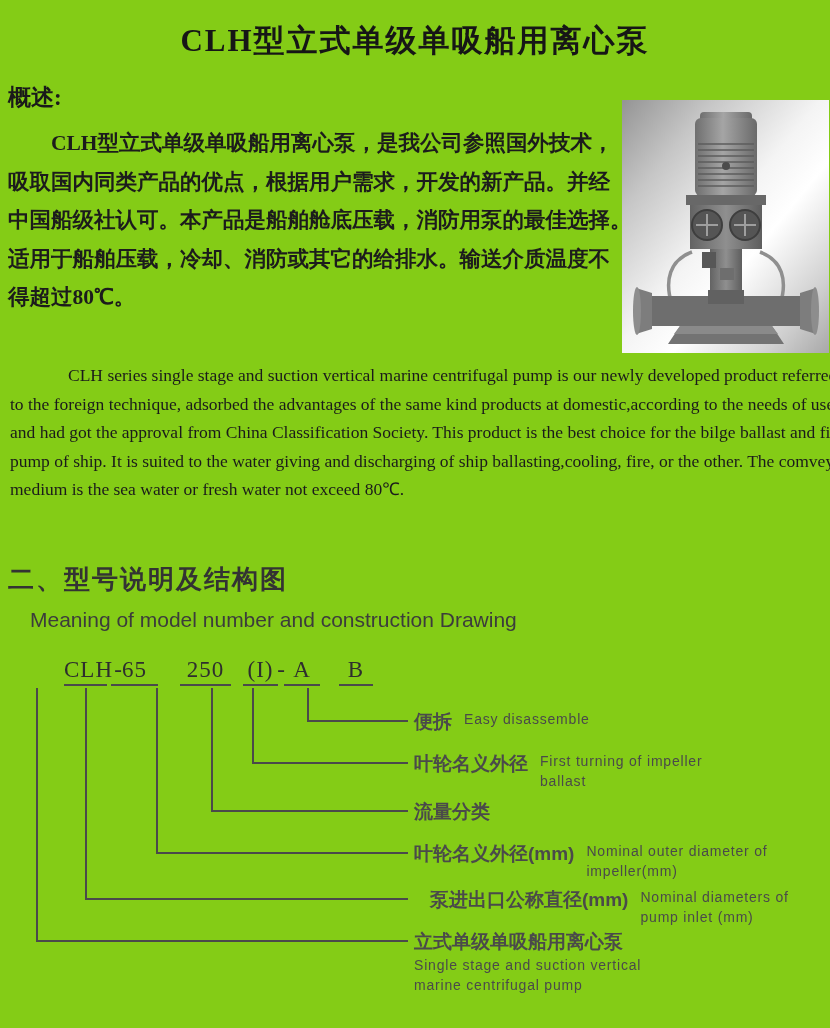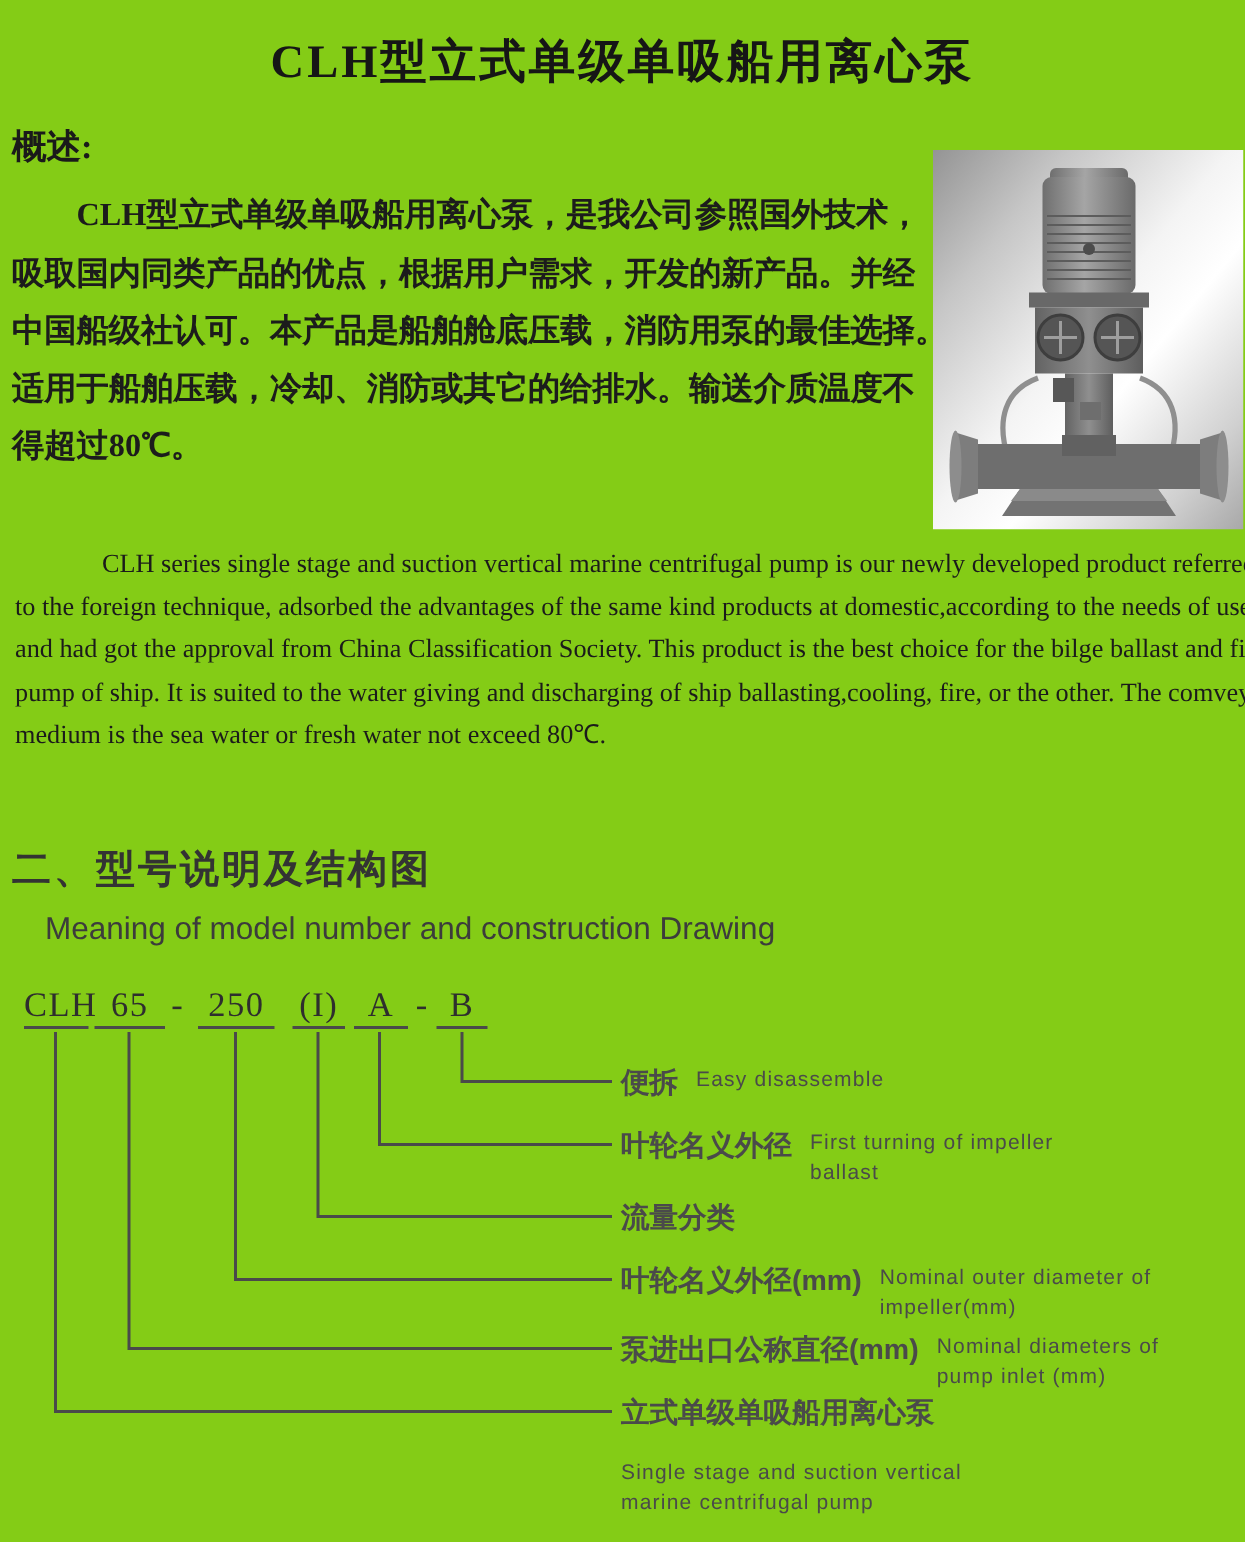--- a/index.html
+++ b/index.html
@@ -95,20 +95,21 @@
   }
   .code-token {
     position: absolute;
     top: 12px;
     height: 29px;
     text-align: center;
     font-size: 23px;
     letter-spacing: 1px;
     color: #2e2e2e;
     border-bottom: 2px solid #4a4a4a;
+    margin-left: 48px;
   }
   .code-dash {
     position: absolute;
     top: 12px;
     height: 29px;
     text-align: center;
     font-size: 23px;
     color: #2e2e2e;
   }
   .vline { position: absolute; width: 2px; background: #4a4a4a; }
@@ -128,21 +129,21 @@
     font-weight: bold;
     white-space: nowrap;
   }
   .row-label .en-block {
     font-size: 14px;
     letter-spacing: 0.8px;
     line-height: 20px;
     white-space: nowrap;
   }
   .row-label.stacked { display: block; }
-  .row-label.stacked .zh { display: block; margin-bottom: 16px; }
+  .row-label.stacked .zh { display: block; margin-bottom: 0; }
 </style>
 </head>
 <body>
 
 <div class="page">
 
   <div class="doc-title">CLH型立式单级单吸船用离心泵</div>
 
   <div class="overview-heading">概述:</div>
 
@@ -281,21 +282,21 @@
     </div>
 
     <div class="row-label" style="top:196px;">
       <span class="zh">叶轮名义外径(mm)</span>
       <div class="en-block">
         <div>Nominal outer diameter of</div>
         <div>impeller(mm)</div>
       </div>
     </div>
 
-    <div class="row-label" style="top:242px;">
+    <div class="row-label" style="top:242px;margin-left:16px;">
       <span class="zh">泵进出口公称直径(mm)</span>
       <div class="en-block">
         <div>Nominal diameters of</div>
         <div>pump inlet (mm)</div>
       </div>
     </div>
 
     <div class="row-label stacked" style="top:284px;">
       <span class="zh">立式单级单吸船用离心泵</span>
       <div class="en-block">

